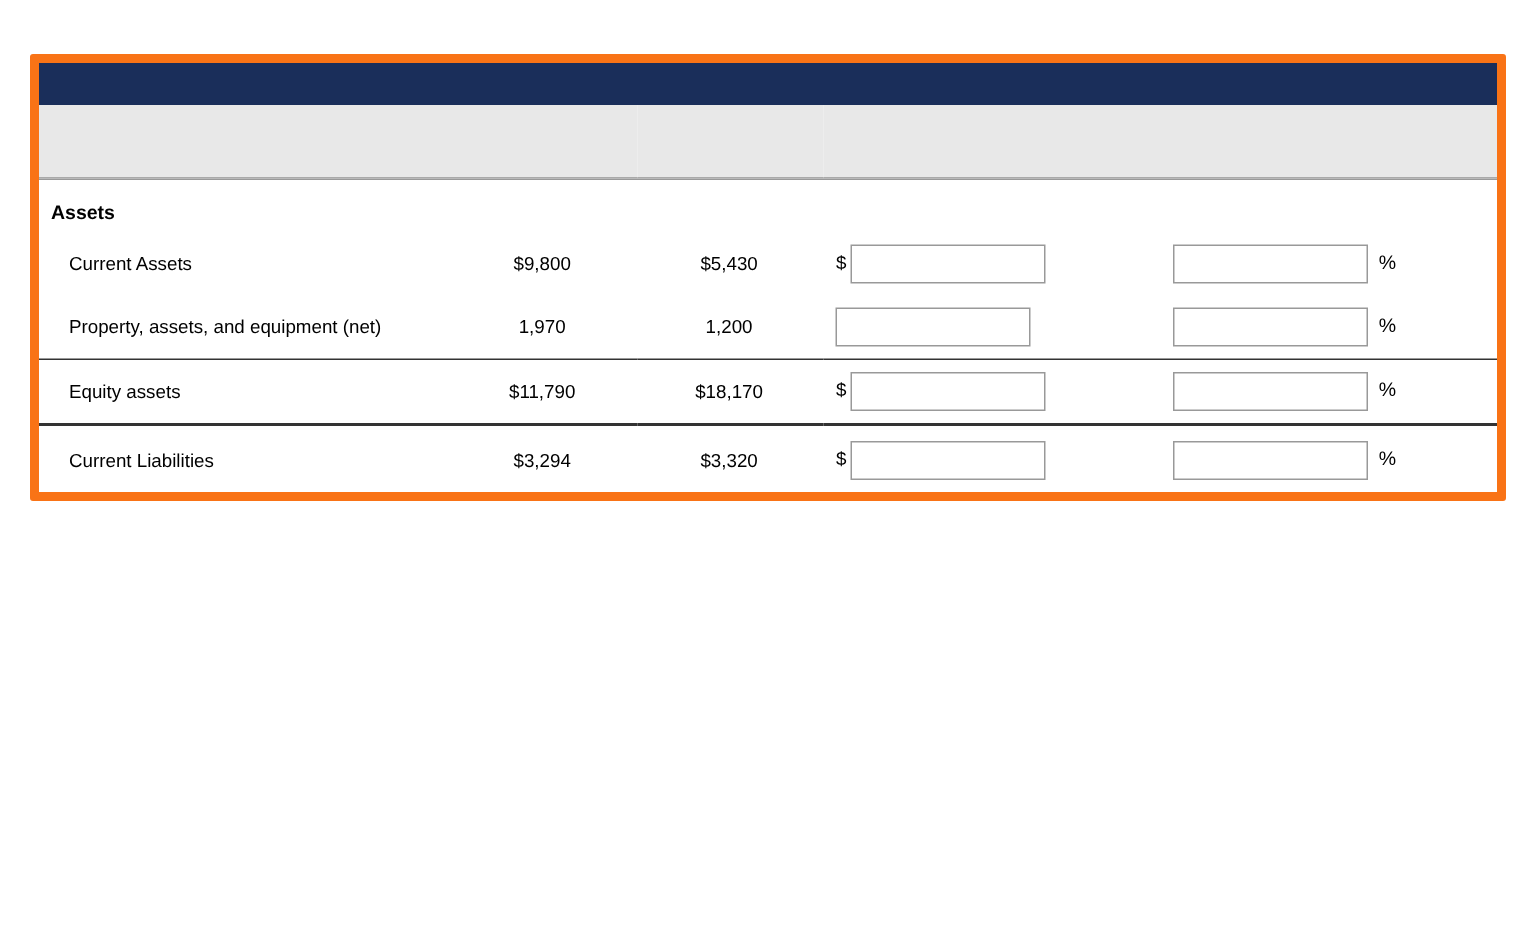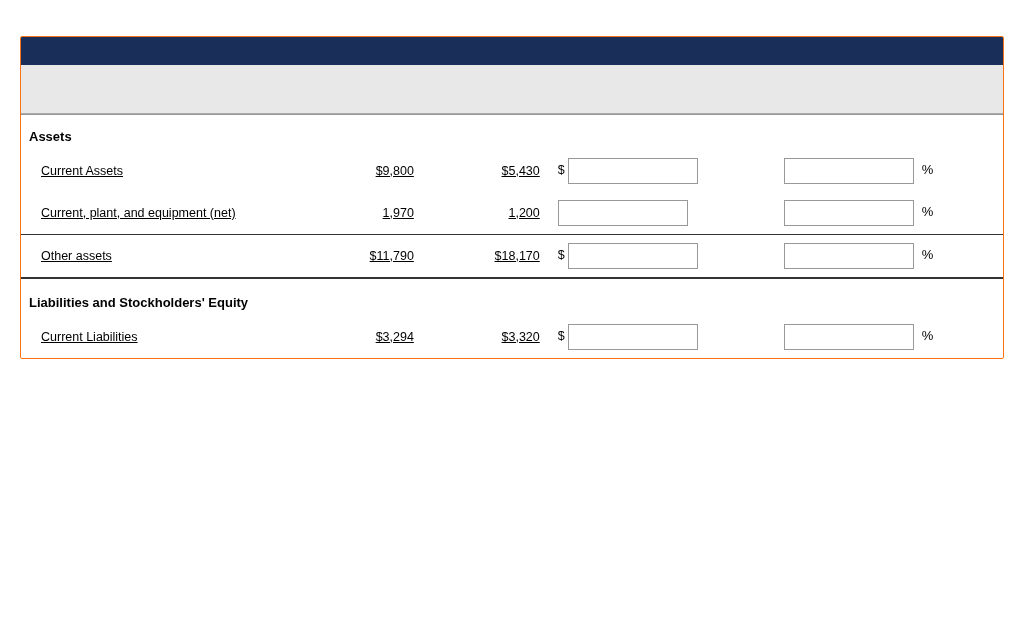--- a/index.html
+++ b/index.html
@@ -14,21 +14,21 @@
     .instructions {
       font-size: 12.5px;
       margin-bottom: 16px;
       line-height: 1.5;
     }
     .instructions .italic-red {
       color: #c0392b;
       font-style: italic;
     }
     .table-wrapper {
-      border: 1px solid #f97316;
+      border: 6px solid #f97316;
       border-radius: 2px;
       overflow: hidden;
     }
     .table-header {
       background-color: #1a2e5a;
       color: white;
       text-align: center;
       padding: 14px 10px;
     }
     .table-header .company-name {
@@ -66,26 +66,24 @@
       padding-top: 14px;
       padding-bottom: 6px;
       font-size: 13px;
     }
     .data-row td {
       border: none;
     }
     .data-row .label-col {
       padding-left: 20px;
       width: 220px;
-      text-decoration: underline;
     }
     .data-row .num-col {
-      text-align: right;
+      text-align: center;
       width: 100px;
-      text-decoration: underline;
     }
     .data-row .input-col {
       width: 160px;
       text-align: left;
     }
     .data-row .pct-col {
       width: 160px;
       text-align: left;
     }
     .dollar-prefix {
@@ -161,48 +159,45 @@
       <td class="num-col col-2021">$5,430</td>
       <td class="input-col">
         <span class="dollar-prefix">$</span><input type="text" class="input-field" style="">
       </td>
       <td class="pct-col">
         <input type="text" class="input-field" style="">
         <span class="pct-symbol">%</span>
       </td>
     </tr>
         <tr class="data-row">
-      <td class="label-col">Current, plant, and equipment (net)</td>
+      <td class="label-col">Property, assets, and equipment (net)</td>
       <td class="num-col col-2022">1,970</td>
       <td class="num-col col-2021">1,200</td>
       <td class="input-col">
         <input type="text" class="input-field" style="">
       </td>
       <td class="pct-col">
         <input type="text" class="input-field" style="">
         <span class="pct-symbol">%</span>
       </td>
     </tr>
         <tr class="data-row total-row">
-      <td class="label-col">Other assets</td>
+      <td class="label-col">Equity assets</td>
       <td class="num-col col-2022">$11,790</td>
       <td class="num-col col-2021">$18,170</td>
       <td class="input-col">
         <span class="dollar-prefix">$</span><input type="text" class="input-field" style="">
       </td>
       <td class="pct-col">
         <input type="text" class="input-field" style="">
         <span class="pct-symbol">%</span>
       </td>
     </tr>
         <tr>
           <td colspan="5" style="padding:0; height:3px; border-top: 2px solid #333;"></td>
-        </tr>
-        <tr class="section-header">
-          <td colspan="5"><b>Liabilities and Stockholders' Equity</b></td>
         </tr>
         <tr class="data-row">
       <td class="label-col">Current Liabilities</td>
       <td class="num-col col-2022">$3,294</td>
       <td class="num-col col-2021">$3,320</td>
       <td class="input-col">
         <span class="dollar-prefix">$</span><input type="text" class="input-field" style="">
       </td>
       <td class="pct-col">
         <input type="text" class="input-field" style="">

